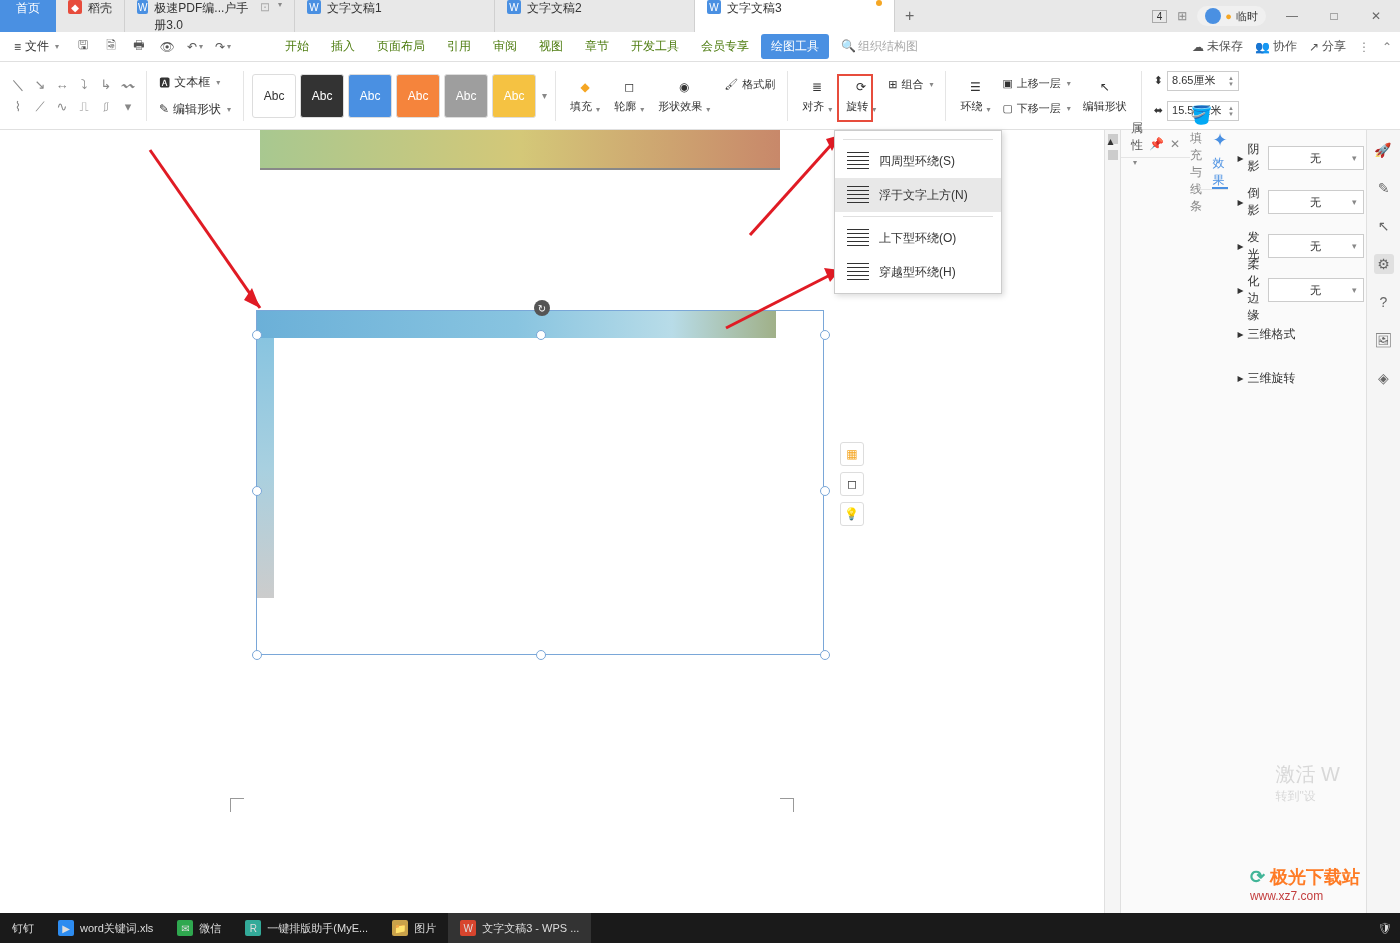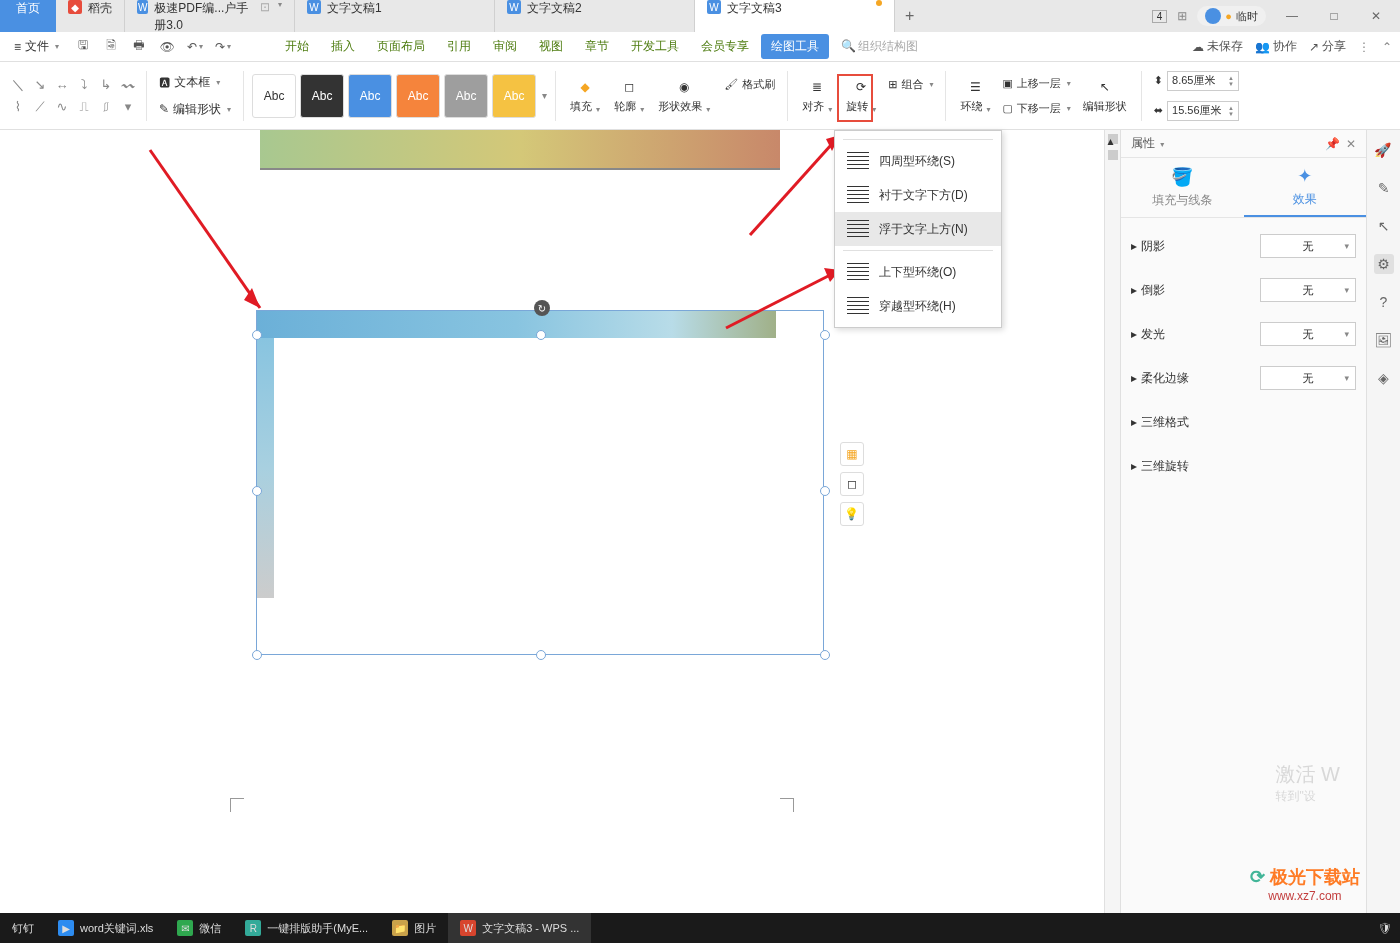--- a/index.html
+++ b/index.html
@@ -74,41 +74,41 @@
 .float-btn { width: 24px; height: 24px; background: #fff; border: 1px solid #ddd; border-radius: 3px; display: flex; align-items: center; justify-content: center; cursor: pointer; font-size: 12px; }
 
 
 .wrap-menu { position: absolute; left: 834px; top: 130px; width: 168px; background: #fff; border: 1px solid #ccc; box-shadow: 2px 2px 6px rgba(0,0,0,0.15); z-index: 100; padding: 4px 0; }
 .wrap-item { display: flex; align-items: center; gap: 10px; padding: 8px 12px; cursor: pointer; }
 .wrap-item:hover, .wrap-item.hover { background: #e8e8e8; }
 .wrap-icon { width: 22px; height: 18px; display: inline-block; background: repeating-linear-gradient(#333 0 1px, transparent 1px 4px); position: relative; }
 .wrap-sep { height: 1px; background: #e0e0e0; margin: 4px 8px; }
 
 
-.side-panel { width: 246px; background: #fafafa; border-left: 1px solid #e0e0e0; display: flex; flex-direction: column; }
+.side-panel { width: 246px; background: #fafafa; border-left: 1px solid #e0e0e0; display: flex; flex-direction: row; }
 .side-header { height: 28px; display: flex; align-items: center; padding: 0 10px; border-bottom: 1px solid #e5e5e5; gap: 6px; }
 .side-header-title { flex: 1; color: #555; }
 .side-tabs { display: flex; height: 60px; border-bottom: 1px solid #e5e5e5; }
 .side-tab { flex: 1; display: flex; flex-direction: column; align-items: center; justify-content: center; gap: 4px; cursor: pointer; color: #888; }
 .side-tab.active { color: #4a90e2; border-bottom: 2px solid #4a90e2; }
 .side-tab-icon { font-size: 18px; }
 .side-body { padding: 8px 10px; display: flex; flex-direction: column; gap: 4px; }
 .effect-row { display: flex; align-items: center; height: 40px; gap: 8px; }
 .effect-label { flex: 1; display: flex; align-items: center; gap: 4px; cursor: pointer; }
 .effect-combo { width: 96px; height: 24px; border: 1px solid #ccc; background: #fff; display: flex; align-items: center; justify-content: center; position: relative; font-size: 11px; }
 .effect-combo::after { content: "▾"; position: absolute; right: 6px; font-size: 9px; color: #888; }
 
 
 .icon-strip { width: 34px; background: #f5f5f5; border-left: 1px solid #e0e0e0; display: flex; flex-direction: column; align-items: center; padding-top: 10px; gap: 18px; }
 .strip-icon { width: 20px; height: 20px; display: flex; align-items: center; justify-content: center; color: #666; cursor: pointer; font-size: 14px; }
 .strip-icon.active { background: #e0e0e0; border-radius: 3px; }
 
 
 .watermark-act { position: absolute; right: 60px; bottom: 138px; color: #d8d8d8; font-size: 20px; pointer-events: none; }
-.watermark-site { position: absolute; right: 40px; bottom: 40px; pointer-events: none; opacity: 0.85; font-size: 12px; color: #2a7; text-align: center; }
+.watermark-site { position: absolute; right: 40px; bottom: 40px; pointer-events: none; opacity: 0.85; font-size: 12px; color: #2a7; }
 
 
 .taskbar { position: absolute; left: 0; right: 0; bottom: 0; height: 30px; background: #1a1a1a; display: flex; align-items: center; color: #ddd; font-size: 11px; }
 .task-item { display: flex; align-items: center; gap: 6px; padding: 0 12px; height: 100%; cursor: pointer; }
 .task-item.active { background: #333; }
 .task-icon { width: 16px; height: 16px; border-radius: 2px; display: inline-flex; align-items: center; justify-content: center; font-size: 10px; }
 
 .arrow-line { stroke: #e01b24; stroke-width: 3; fill: none; }
 .arrow-head { fill: #e01b24; }
 
@@ -452,24 +452,20 @@
     <span class="strip-icon">◈</span>
   </div>
 </div>
 
 <div class="wrap-menu">
   <div class="wrap-sep"></div>
   <div class="wrap-item">
       <span class="wrap-icon"></span>
       <span>四周型环绕(S)</span>
     </div>
-  <div class="wrap-item">
-      <span class="wrap-icon"></span>
-      <span>衬于文字下方(D)</span>
-    </div>
   <div class="wrap-item hover">
       <span class="wrap-icon"></span>
       <span>浮于文字上方(N)</span>
     </div>
   <div class="wrap-sep"></div>
   <div class="wrap-item">
       <span class="wrap-icon"></span>
       <span>上下型环绕(O)</span>
     </div>
   <div class="wrap-item">

